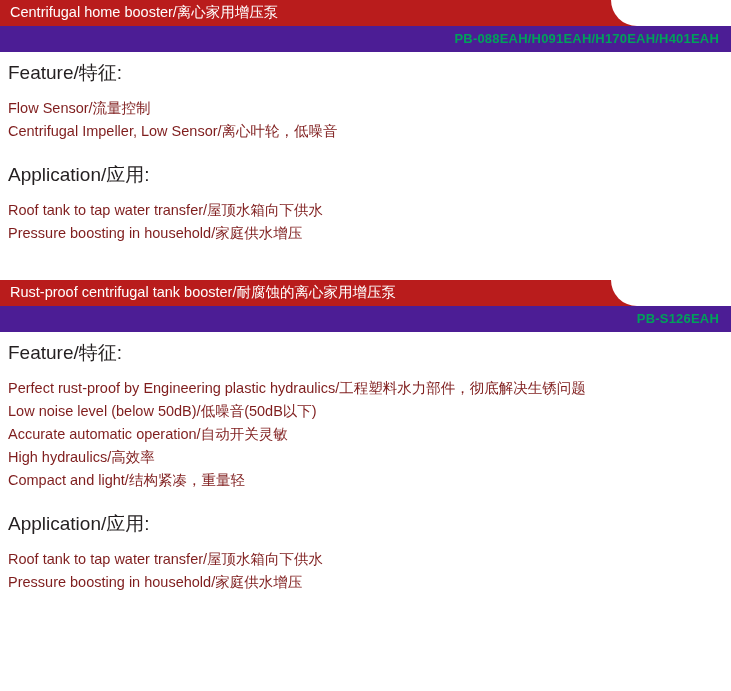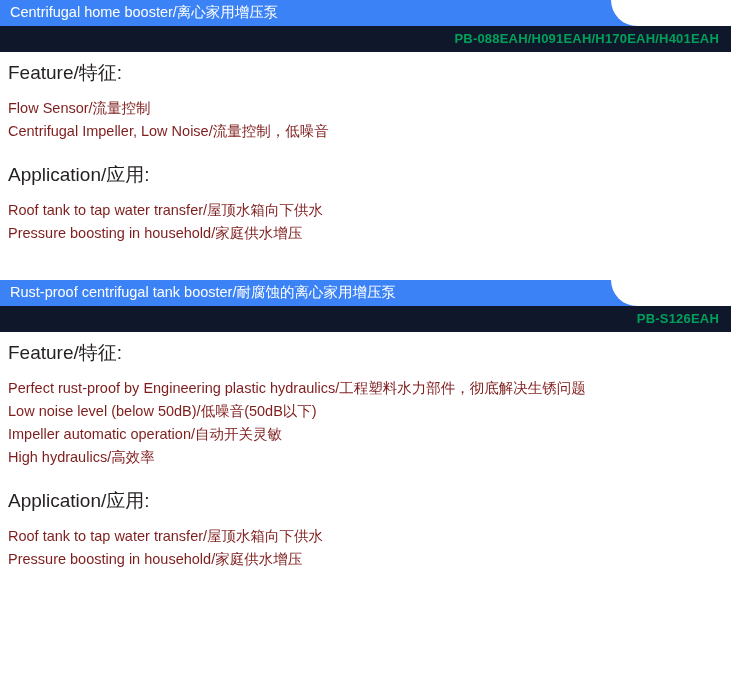--- a/index.html
+++ b/index.html
@@ -19,21 +19,21 @@
     width: 731px;
     height: 691px;
   }
   
   .product {
     position: relative;
   }
   .title-bar {
     position: relative;
     height: 26px;
-    background: #3b82f6;
+    background: #b91c1c;
     overflow: hidden;
   }
   
   .title-bar::after {
     content: "";
     position: absolute;
     right: 0;
     top: 0;
     width: 120px;
     height: 26px;
@@ -44,21 +44,21 @@
     position: absolute;
     left: 10px;
     top: 3px;
     font-size: 14.5px;
     color: #ffffff;
     white-space: nowrap;
     z-index: 2;
   }
   .model-bar {
     height: 26px;
-    background: #0f172a;
+    background: #4c1d95;
     position: relative;
   }
   .model-text {
     position: absolute;
     right: 12px;
     top: 5px;
     font-size: 13px;
     color: #00a05a;
     font-weight: bold;
     letter-spacing: .2px;
@@ -102,21 +102,21 @@
     </div>
 
     <div class="model-bar">
       <span class="model-text">PB-088EAH/H091EAH/H170EAH/H401EAH</span>
     </div>
 
     <div class="section">
       <div class="section-heading">Feature/特征:</div>
       <ul class="bullets">
         <li>Flow Sensor/流量控制</li>
-        <li>Centrifugal Impeller, Low Noise/流量控制，低噪音</li>
+        <li>Centrifugal Impeller, Low Sensor/离心叶轮，低噪音</li>
       </ul>
 
       <div class="section-heading app">Application/应用:</div>
       <ul class="bullets">
         <li>Roof tank to tap water transfer/屋顶水箱向下供水</li>
         <li>Pressure boosting in household/家庭供水增压</li>
       </ul>
     </div>
   </div>
 
@@ -130,22 +130,23 @@
 
     <div class="model-bar">
       <span class="model-text">PB-S126EAH</span>
     </div>
 
     <div class="section">
       <div class="section-heading">Feature/特征:</div>
       <ul class="bullets">
         <li>Perfect rust-proof by Engineering plastic hydraulics/工程塑料水力部件，彻底解决生锈问题</li>
         <li>Low noise level (below 50dB)/低噪音(50dB以下)</li>
-        <li>Impeller automatic operation/自动开关灵敏</li>
+        <li>Accurate automatic operation/自动开关灵敏</li>
         <li>High hydraulics/高效率</li>
+        <li>Compact and light/结构紧凑，重量轻</li>
       </ul>
 
       <div class="section-heading app">Application/应用:</div>
       <ul class="bullets">
         <li>Roof tank to tap water transfer/屋顶水箱向下供水</li>
         <li>Pressure boosting in household/家庭供水增压</li>
       </ul>
     </div>
   </div>
 

